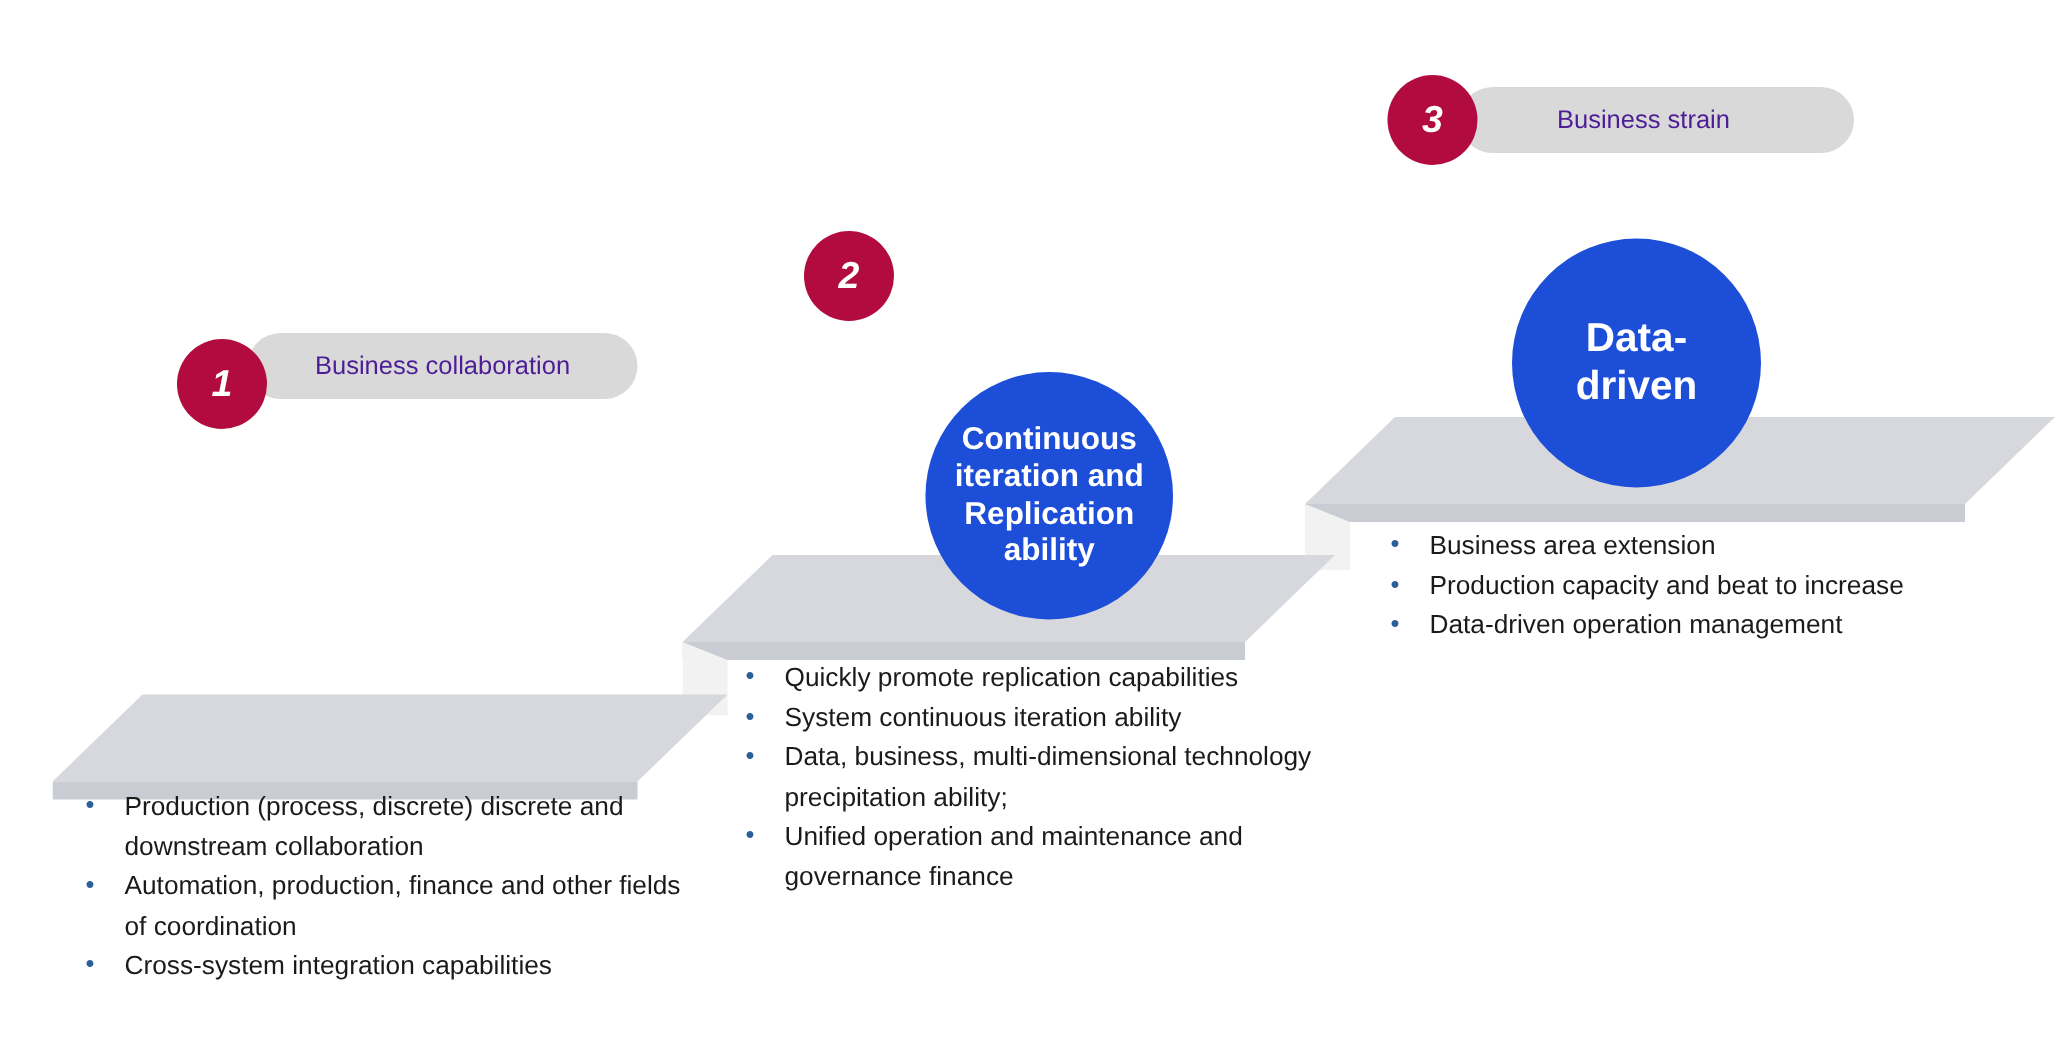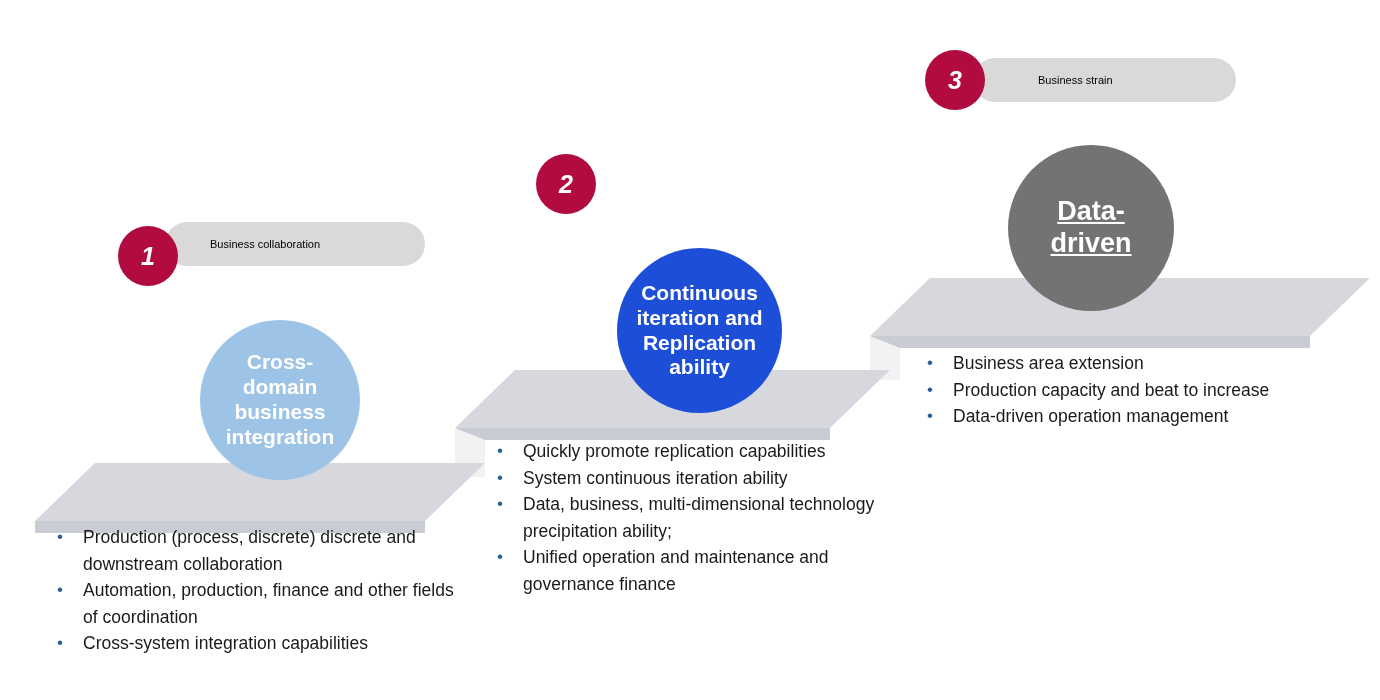--- a/index.html
+++ b/index.html
@@ -41,22 +41,22 @@
   .circle-3 { font-size: 27px; }
 
   
   .pill {
     position: absolute;
     background: #d9d9d9;
     border-radius: 999px;
     display: flex;
     align-items: center;
     box-sizing: border-box;
-    color: #000000;
-    font-size: 11px;
+    color: #4c1d95;
+    font-size: 17px;
   }
   .pill-text {
     white-space: nowrap;
   }
   .badge {
     position: absolute;
     border-radius: 50%;
     background: #b20b40;
     color: #ffffff;
     display: flex;
@@ -112,29 +112,26 @@
     </svg>
   </div>
 
   <div class="step-group">
     <svg width="450" height="90" viewBox="0 0 450 90" style="position:absolute; left:35px; top:455px;">
       <polygon points="60,8 450,8 390,66 0,66" fill="#d6d8dd"></polygon>
       <polygon points="0,66 390,66 390,78 0,78" fill="#c9ccd2"></polygon>
     </svg>
   </div>
 
-  <div class="circle circle-1" style="left:200px; top:320px; width:160px; height:160px; background:#9dc3e6; padding:0 18px;">
-    <span>Cross-domain business integration</span>
-  </div>
 
   <div class="circle circle-2" style="left:617px; top:248px; width:165px; height:165px; background:#1d4ed8; padding:0 14px;">
     <span>Continuous iteration and Replication ability</span>
   </div>
 
-  <div class="circle circle-3" style="left:1008px; top:145px; width:166px; height:166px; background:#737373; padding:0 10px;text-decoration:underline;">
+  <div class="circle circle-3" style="left:1008px; top:159px; width:166px; height:166px; background:#1d4ed8; padding:0 10px;">
     <span>Data-driven</span>
   </div>
 
   <div class="pill" style="left:165px; top:222px; width:260px; height:44px; padding-left:45px;">
     <span class="pill-text">Business collaboration</span>
   </div>
   <div class="badge" style="left:118px; top:226px; width:60px; height:60px;">
     <span>1</span>
   </div>
 

